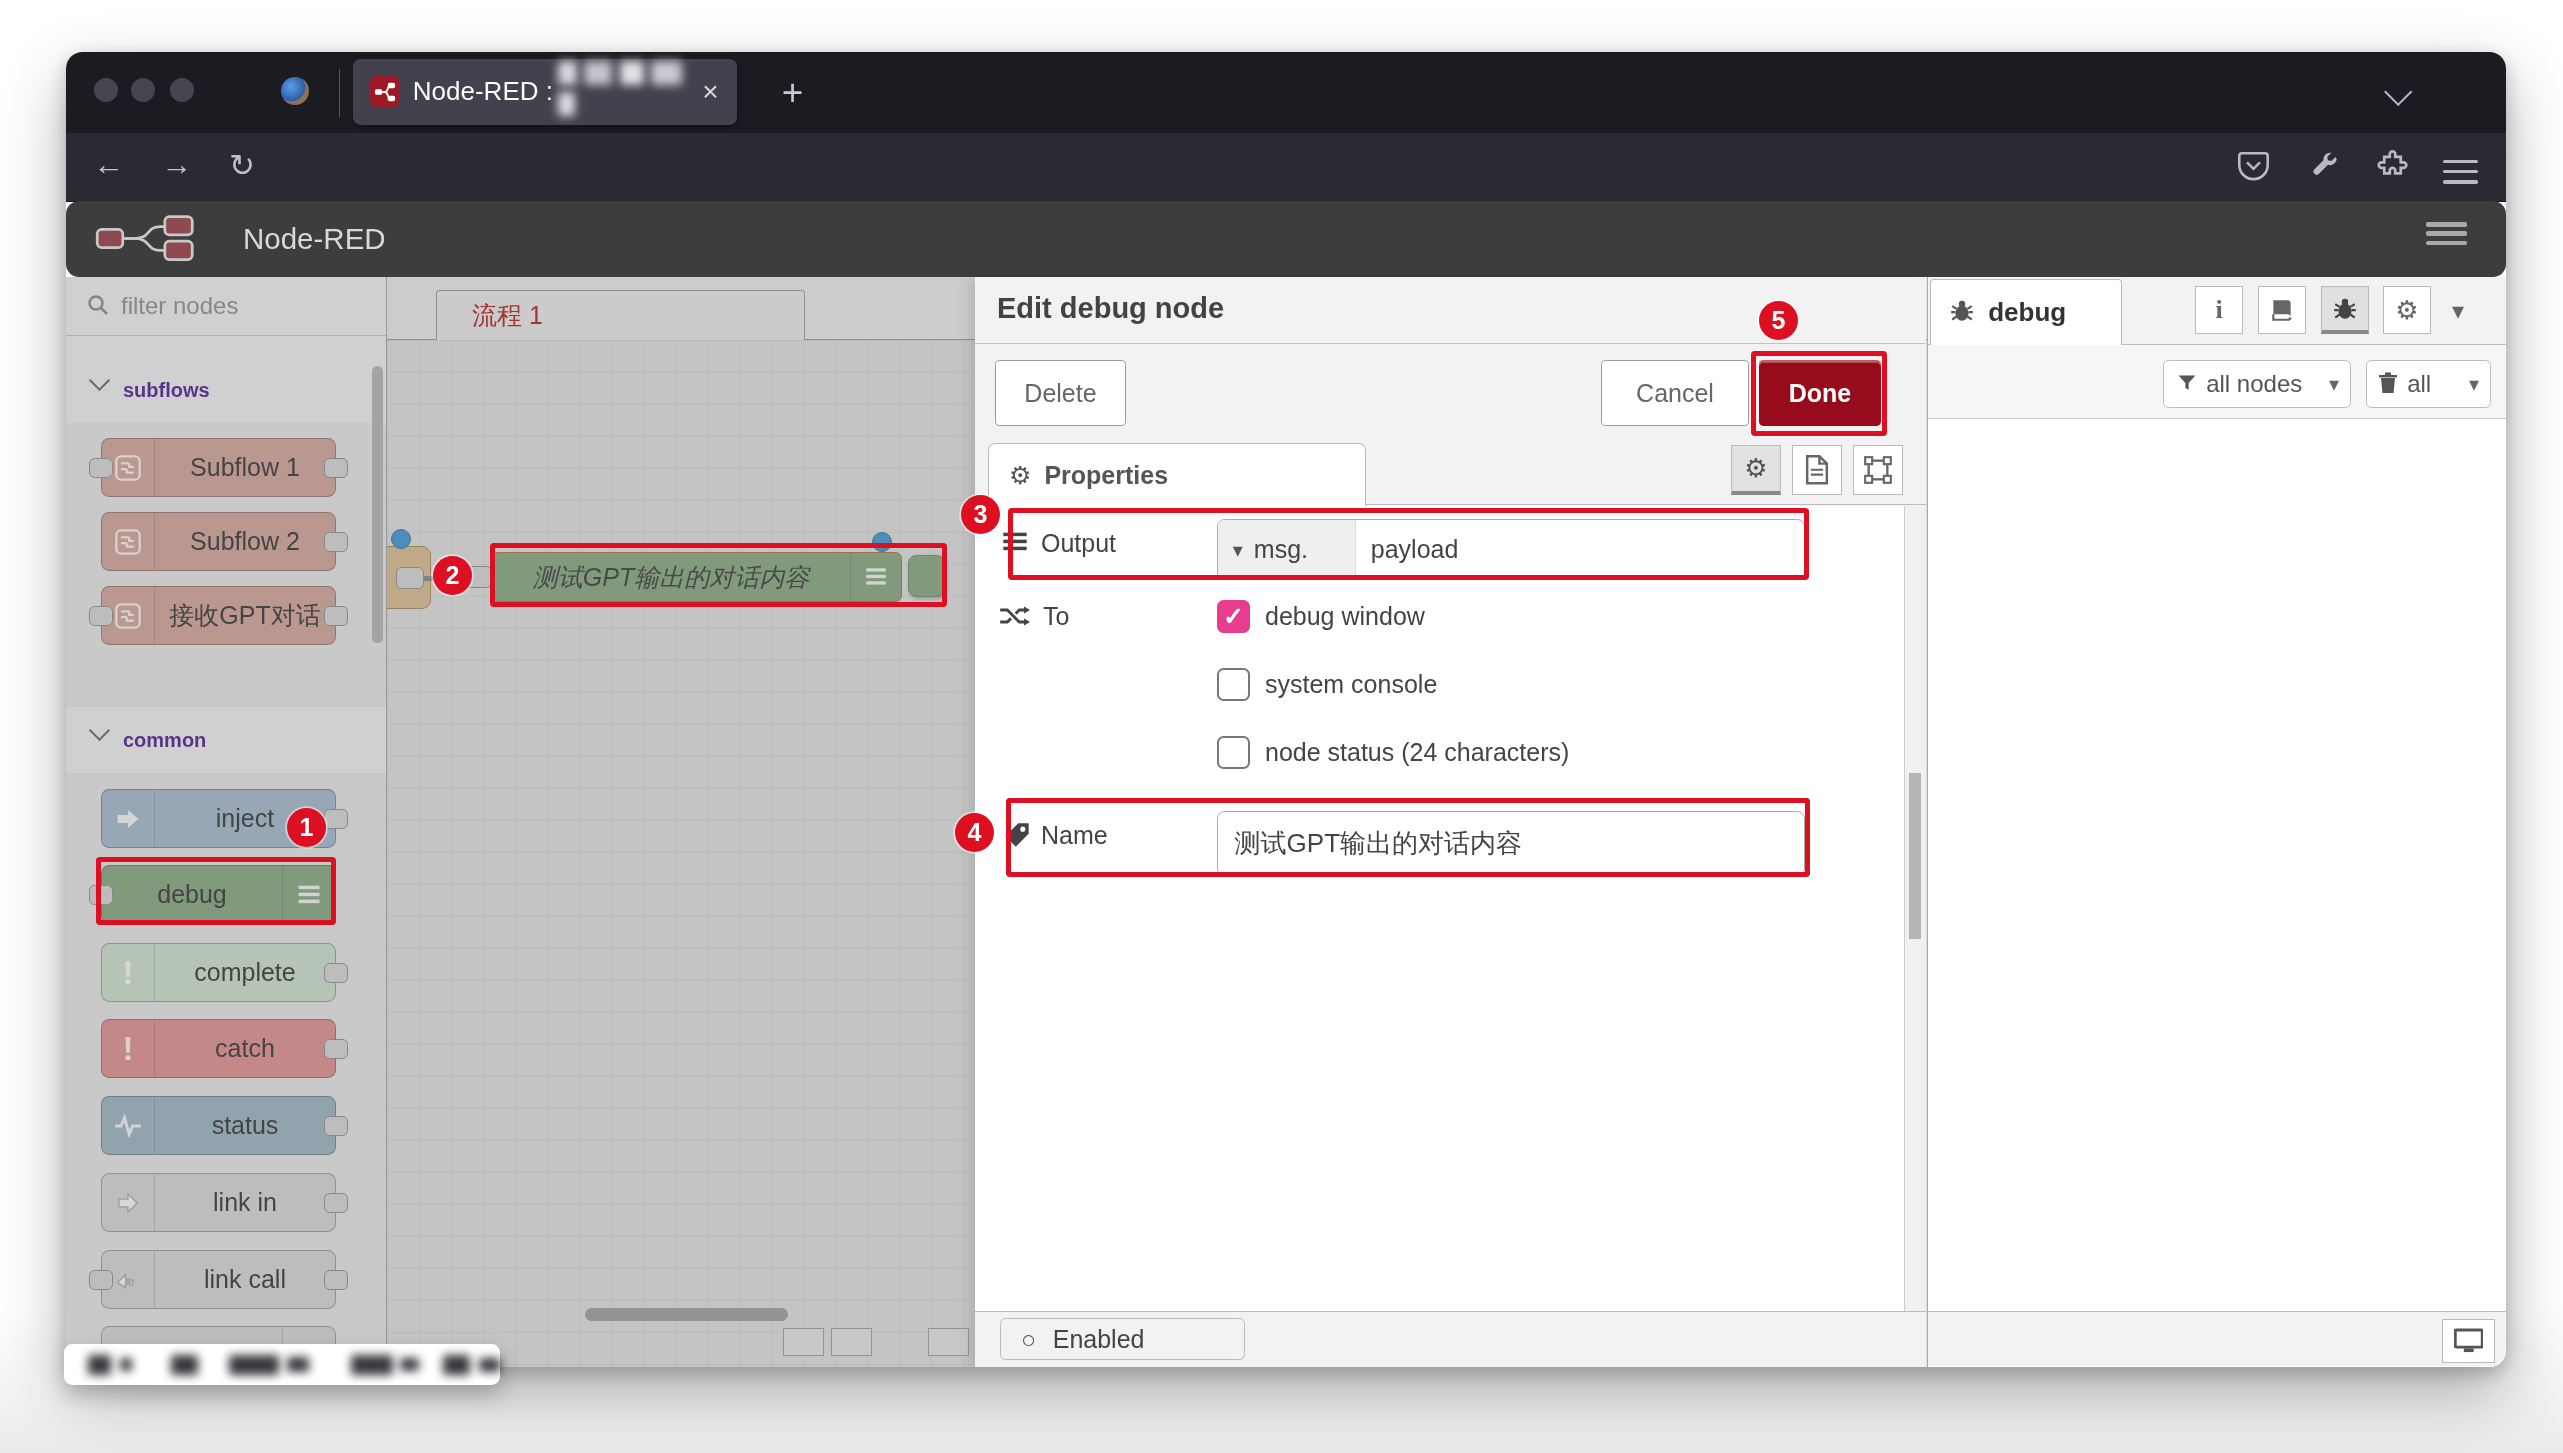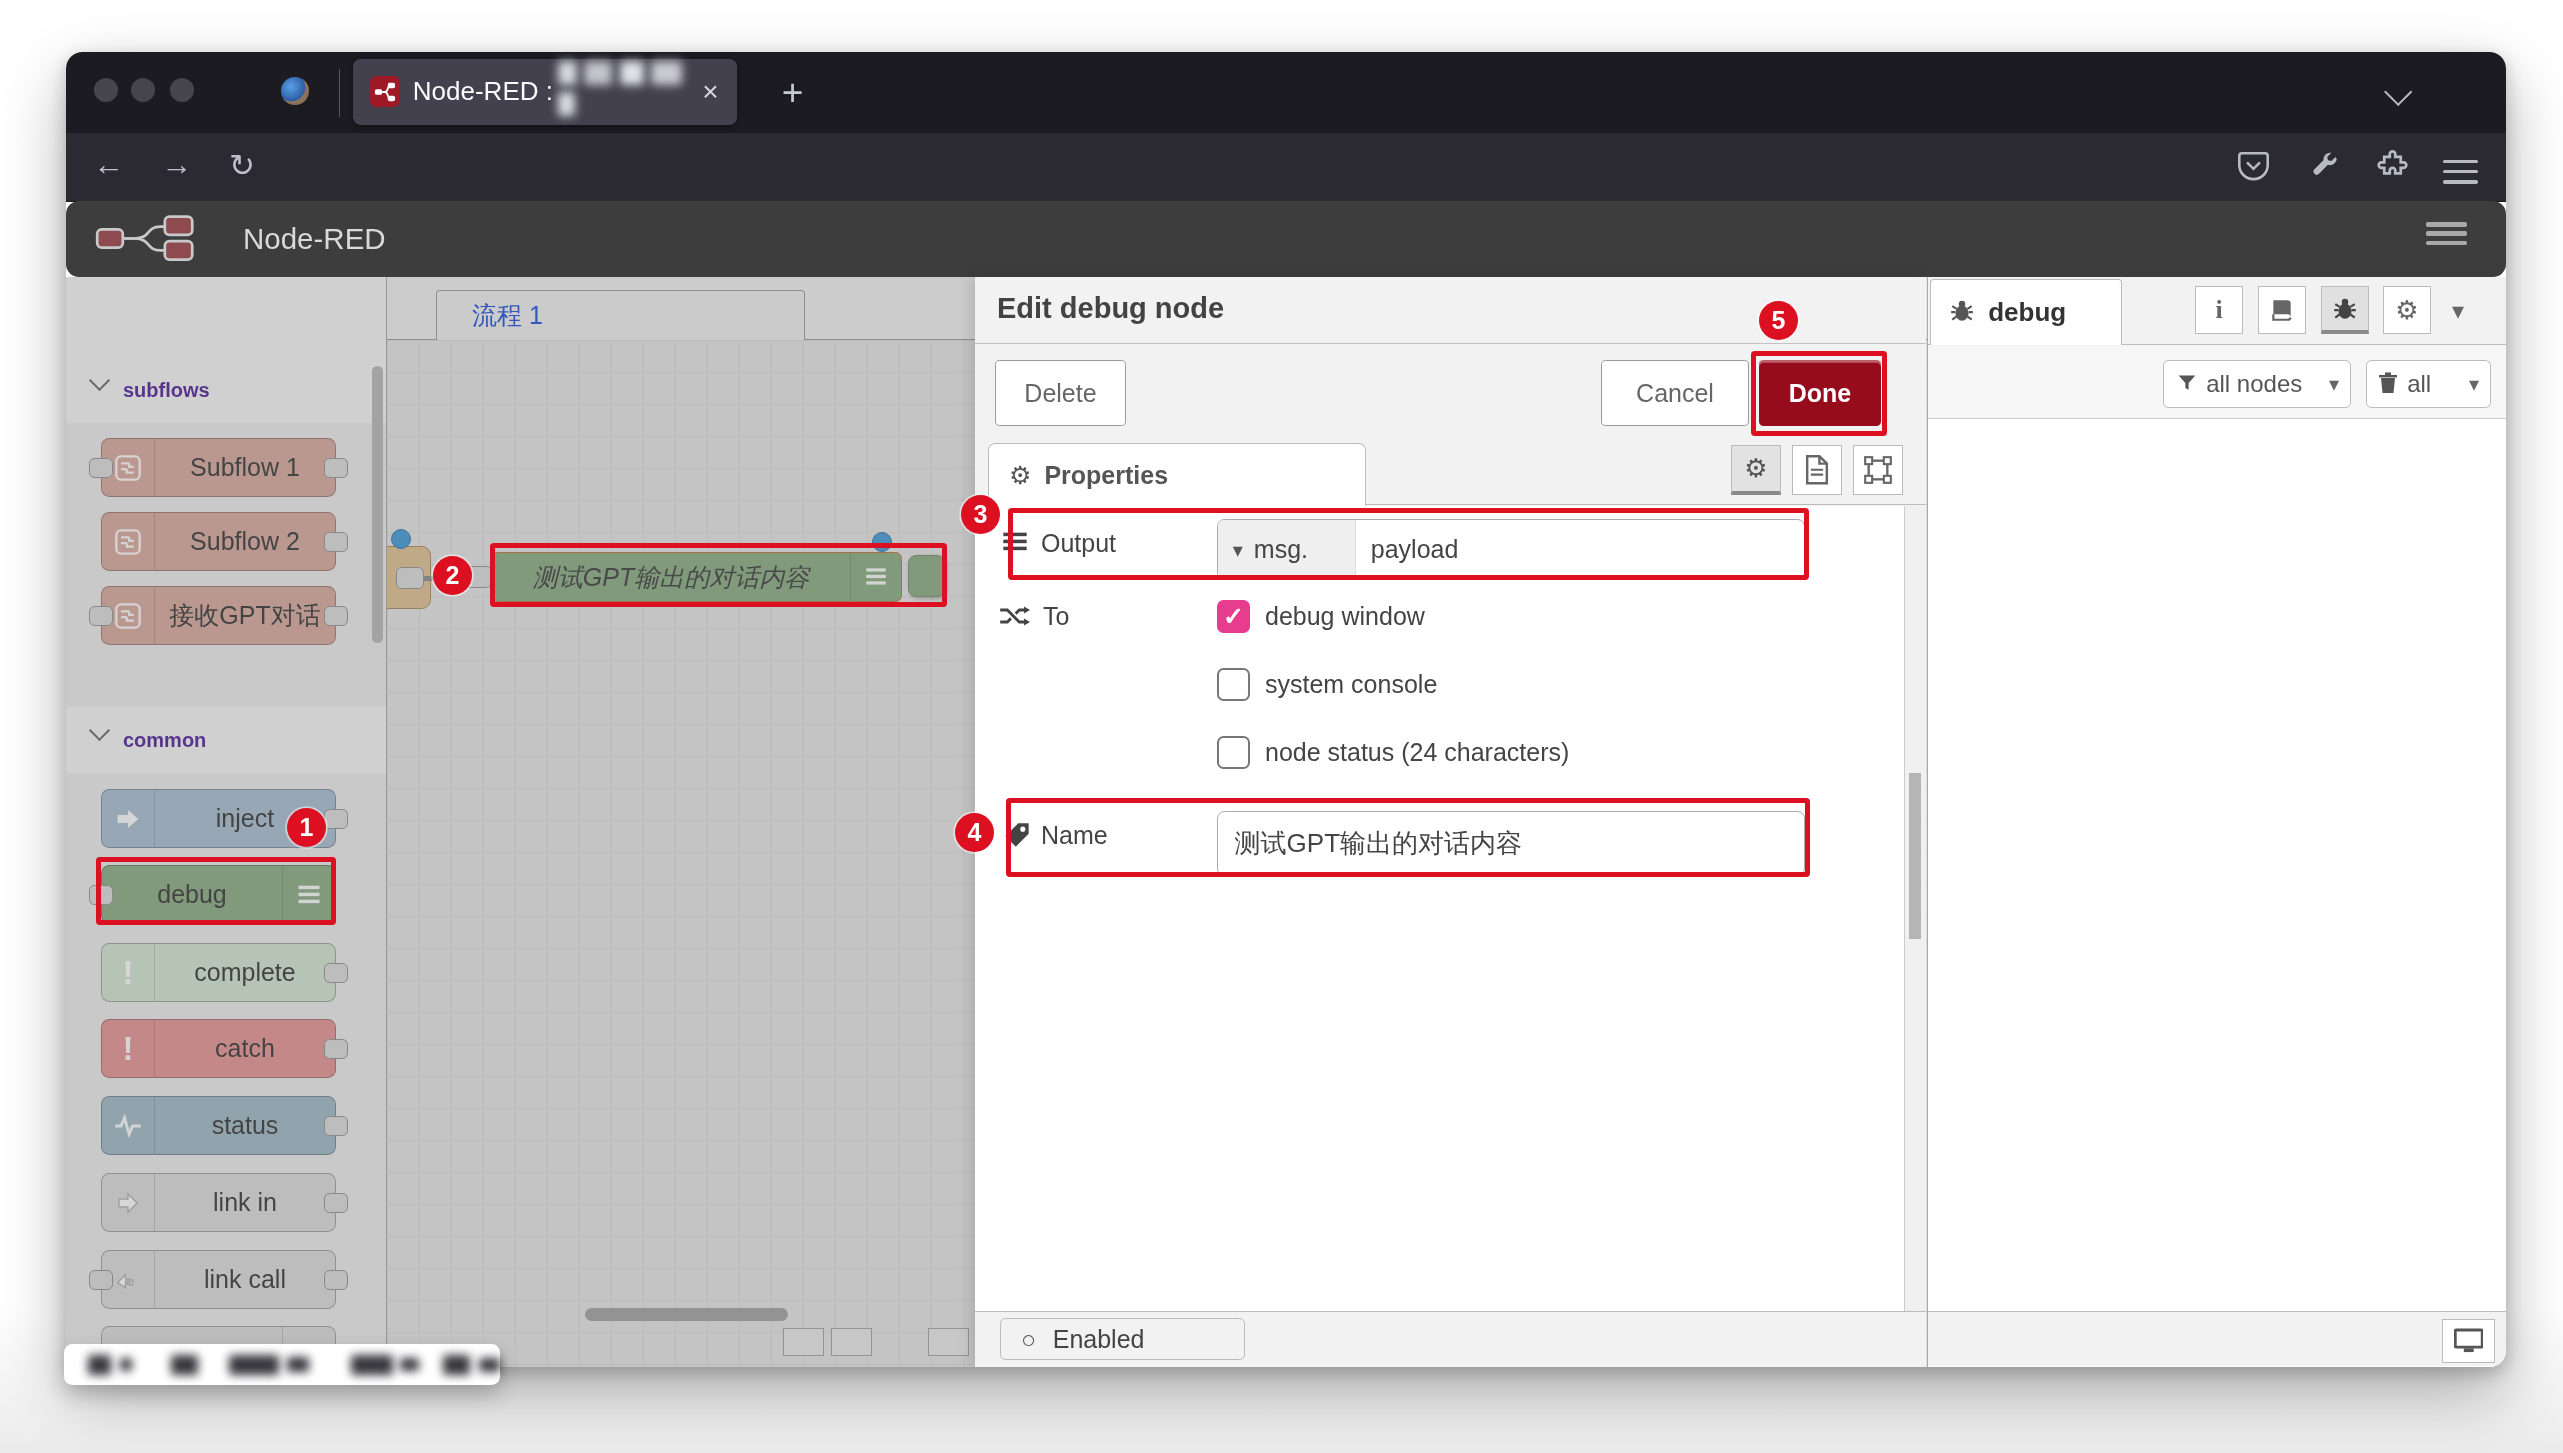--- a/index.html
+++ b/index.html
@@ -168,20 +168,29 @@
       <span style="margin-left:auto;margin-right:16.6px;font-size:22px;color:#e4cdd0;">▾</span>
     </div>
     <div class="abs" style="left:2360px;top:16.6px;">
       <div class="hbar"></div>
         <div class="hbar"></div>
         <div class="hbar"></div>
     </div>
   </div>
 
   <div class="abs palette">
+    <div class="abs flex" style="left:0;top:0;width:321px;height:59px;border-bottom:0.9px solid #c6c6c6;box-sizing:border-box;">
+      <span style="margin-left:20px;">
+        <svg width="24" height="24" viewBox="0 0 24 24">
+            <circle cx="10" cy="10" r="6.5" fill="none" stroke="#8b8b8b" stroke-width="2.5"></circle>
+            <line x1="15" y1="15" x2="21" y2="21" stroke="#8b8b8b" stroke-width="2.5"></line>
+          </svg>
+      </span>
+      <span style="margin-left:11px;font-size:24px;color:#8f8f8f;">filter nodes</span>
+    </div>
 
     <span class="abs chev" style="left:26px;top:96px;"></span>
     <div class="abs sect" style="left:57px;top:89px;">subflows</div>
     <div class="abs" style="left:0;top:146px;width:321px;height:284px;background:rgba(0,0,0,.035);"></div>
 
     <div class="pnode" style="left:35px;top:161px;background:#d5a79c;">
       <span class="picL">
           <svg width="28" height="28" viewBox="0 0 24 24">
             <rect x="2" y="2" width="20" height="20" rx="4" fill="none" stroke="rgba(255,255,255,.9)" stroke-width="2"></rect>
             <path d="M6 8h7M13 8v3h4M6 13h5M11 13v3h6" stroke="rgba(255,255,255,.9)" stroke-width="2" fill="none"></path>
@@ -286,21 +295,21 @@
           </svg>
         </span>
     </div>
 
     <div class="abs" style="left:306px;top:89px;width:11px;height:277px;background:#b5b5b5;border-radius:5.5px;"></div>
   </div>
 
   <div class="abs canvas">
     <div class="abs" style="left:0;top:0;width:1540px;height:63px;background:#ededed;border-bottom:0.9px solid #9a9a9a;box-sizing:border-box;"></div>
     <div class="abs flex" style="left:49px;top:13px;width:369px;height:50px;background:#ececec;border:0.9px solid #9a9a9a;border-bottom:none;border-radius:3.7px 3.7px 0 0;box-sizing:border-box;z-index:2;">
-      <span style="margin-left:35px;font-size:25px;color:#1d4ed8;">流程 1</span>
+      <span style="margin-left:35px;font-size:25px;color:#b91c1c;">流程 1</span>
     </div>
     <div class="abs grid"></div>
 
     <div class="abs" style="left:-13px;top:269px;width:57px;height:63px;background:#dcbd8e;border:1.8px solid #a3885c;border-radius:9.2px;box-sizing:border-box;"></div>
     <div class="bdot" style="left:3.7px;top:252px;"></div>
     <div class="abs" style="left:9.2px;top:290px;width:28px;height:22px;background:#d9d9d9;border:1.8px solid #8f8f8f;border-radius:5.5px;box-sizing:border-box;z-index:3;"></div>
 
     <div class="abs" style="left:35px;top:299px;width:57px;height:4.6px;background:#8a8a8a;border-radius:1.8px;"></div>
 
     <div class="abs flex" style="left:104px;top:275px;width:411px;height:50px;background:#87a980;border:1.8px solid #b5703a;border-radius:6.5px;box-sizing:border-box;">

